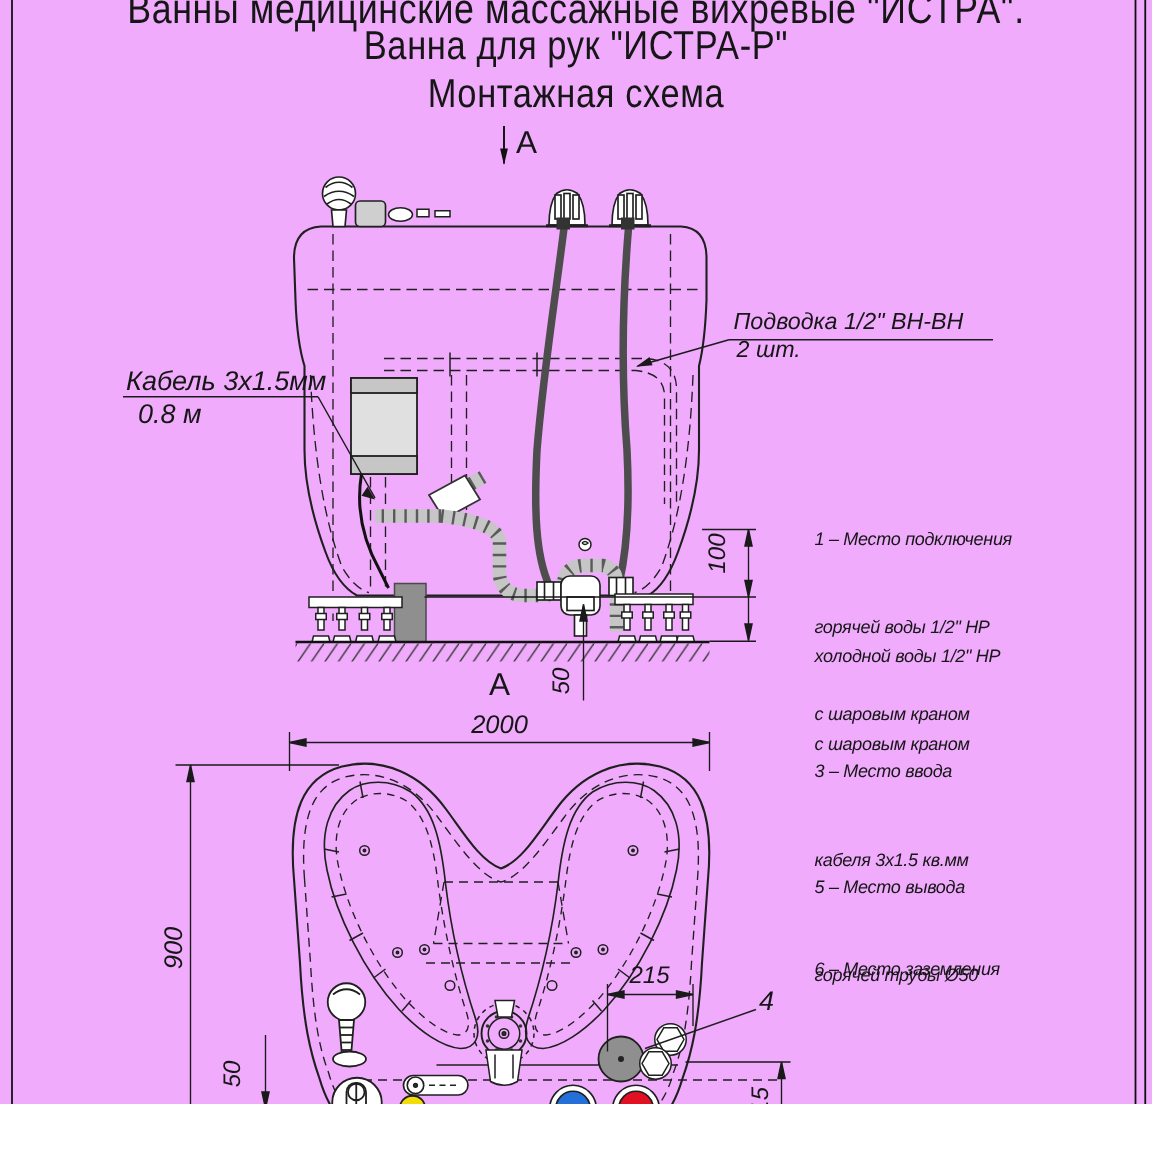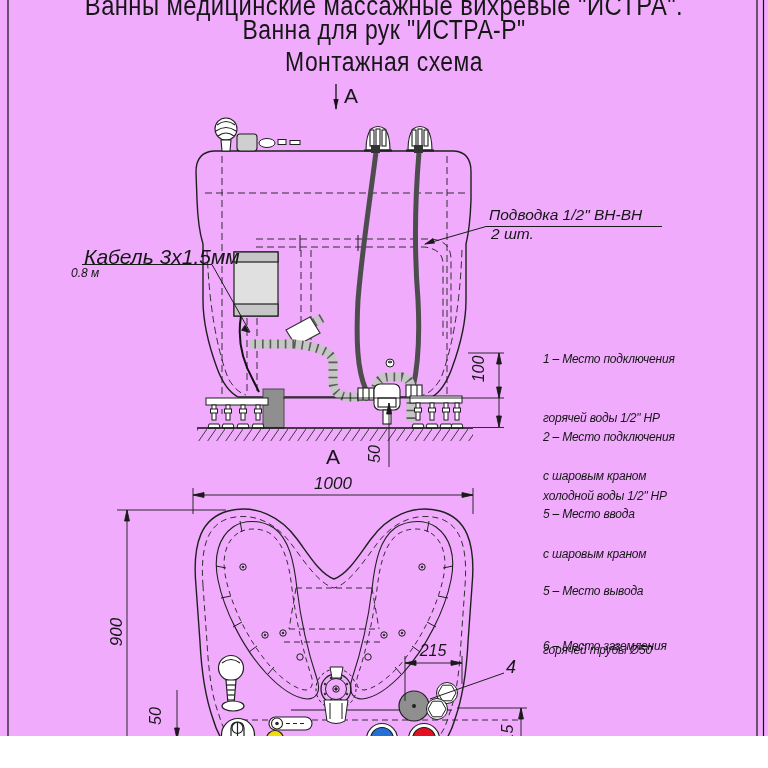--- a/index.html
+++ b/index.html
@@ -381,47 +381,47 @@
   </g>
 </svg>
 
 <div class="txt title" style="top:-9px;font-size:28px">Ванны медицинские массажные вихревые "ИСТРА".</div>
 <div class="txt title" style="top:16px;font-size:27px">Ванна для рук "ИСТРА-Р"</div>
 <div class="txt title" style="top:48px;font-size:27px">Монтажная схема</div>
 
 <div class="txt" style="left:344px;top:84px;font-size:21px">А</div>
 <div class="txt" style="left:326px;top:445px;font-size:21px">А</div>
 
-<div class="txt ital" style="left:84px;top:245px;font-size:21px">Кабель 3х1.5мм</div>
-<div class="txt ital" style="left:71px;top:267px;font-size:12px">0.8 м</div>
+<div class="txt ital" style="left:84px;top:245px;font-size:18px">Кабель 3х1.5мм</div>
+<div class="txt ital" style="left:92px;top:267px;font-size:18px">0.8 м</div>
 <div class="txt ital" style="left:489px;top:206px;font-size:15.5px">Подводка 1/2" ВН-ВН</div>
 <div class="txt ital" style="left:491px;top:225px;font-size:15.5px">2 шт.</div>
 
 <div class="txt note" style="left:543px;top:311px">
   <div>1 – Место подключения</div>
   <div>горячей воды 1/2" НР</div>
   <div>с шаровым краном</div>
 </div>
 <div class="txt note" style="left:543px;top:389px">
-  <div>2 – Место подключения</div>
   <div>холодной воды 1/2" НР</div>
   <div>с шаровым краном</div>
 </div>
 <div class="txt note" style="left:543px;top:466px">
-  <div>5 – Место ввода</div>
+  <div>3 – Место ввода</div>
+  <div>кабеля 3х1.5 кв.мм</div>
 </div>
 <div class="txt note" style="left:543px;top:543px">
   <div>5 – Место вывода</div>
   <div>горячей трубы Ø50</div>
 </div>
 <div class="txt note" style="left:543px;top:598px">
   <div>6 – Место заземления</div>
 </div>
 
-<div class="txt ital ctr" style="left:333px;top:484px;font-size:17px">1000</div>
+<div class="txt ital ctr" style="left:333px;top:484px;font-size:17px">2000</div>
 <div class="txt ital rot" style="left:117px;top:632px;font-size:17px">900</div>
 <div class="txt ital rot" style="left:156px;top:716px;font-size:16px">50</div>
 <div class="txt ital ctr" style="left:433px;top:651px;font-size:16px">215</div>
 <div class="txt ital rot" style="left:508px;top:738px;font-size:16px">215</div>
 <div class="txt ital rot" style="left:479px;top:369px;font-size:16px">100</div>
 <div class="txt ital rot" style="left:375px;top:454px;font-size:16px">50</div>
 
 <div class="txt ital ctr" style="left:511px;top:668px;font-size:18px">4</div>
 
 </div>

